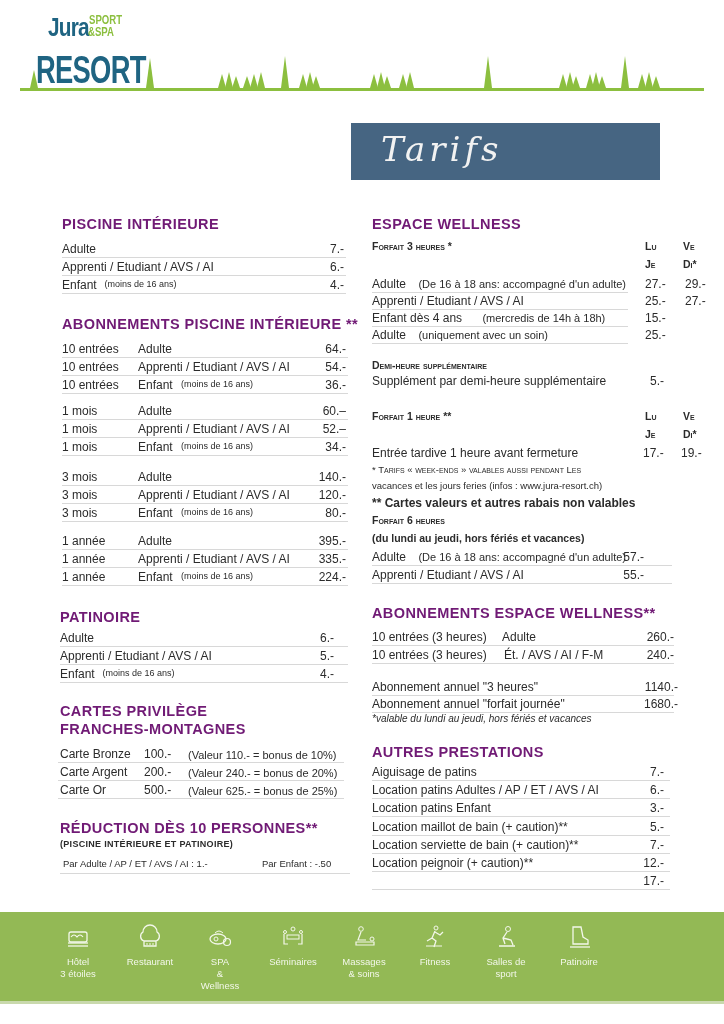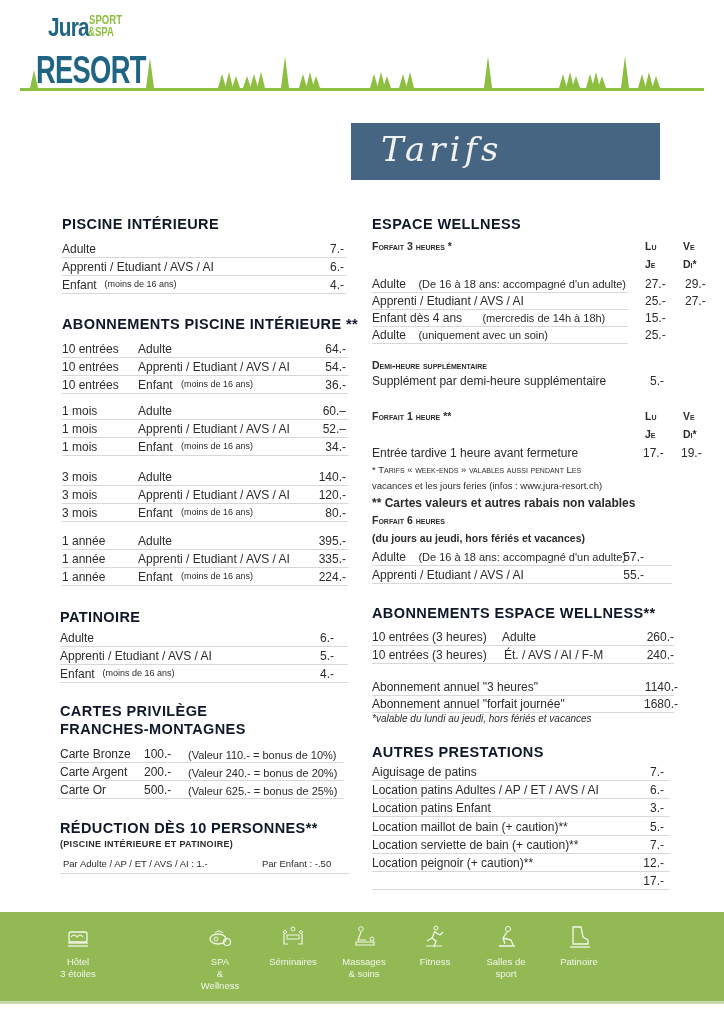--- a/index.html
+++ b/index.html
@@ -12,21 +12,21 @@
   .logo .jura { position: absolute; left: 12px; top: 0; font-family: "Liberation Sans", sans-serif; font-weight: bold; font-size: 26px; color: #1f6482; letter-spacing: -1px; line-height: 26px; transform: scaleX(0.8); transform-origin: left; }
   .logo .sport { position: absolute; left: 53px; top: 1px; font-size: 12px; color: #8cbf3f; font-weight: bold; line-height: 11px; transform: scaleX(0.8); transform-origin: left; }
   .logo .spa { position: absolute; left: 52px; top: 13px; font-size: 12px; color: #8cbf3f; font-weight: bold; line-height: 11px; transform: scaleX(0.8); transform-origin: left; }
   .logo .resort { position: absolute; left: 0; top: 38px; font-weight: bold; font-size: 38px; color: #1f6482; line-height: 36px; transform: scaleX(0.72); transform-origin: left; letter-spacing: -1px; }
   .treeline { position: absolute; left: 0; top: 0; width: 724px; height: 100px; }
 
   .title-box { position: absolute; left: 351px; top: 123px; width: 309px; height: 57px; background: #466582; }
   .title-box span { position: absolute; left: 30px; top: 6px; font-family: "DejaVu Serif", serif; font-style: italic; font-size: 34px; color: #f2f2f2; letter-spacing: 4px; font-weight: normal; }
 
   
-  .sec-title { position: absolute; font-weight: bold; color: #0f172a; font-size: 14.5px; letter-spacing: 0.4px; }
+  .sec-title { position: absolute; font-weight: bold; color: #701a75; font-size: 14.5px; letter-spacing: 0.4px; }
   .row { position: absolute; height: 17px; border-bottom: 1px solid #d8d8d8; font-size: 12px; color: #2b2b2b; white-space: nowrap; }
   .row .lbl { position: absolute; left: 0; top: 1px; }
   .row .sub { position: absolute; top: 2px; }
   .row .price { position: absolute; top: 1px; text-align: right; }
   .small { font-size: 9px; }
   .tiny { font-size: 11px; }
   .sc-head { position: absolute; font-weight: bold; font-size: 10.5px; color: #2b2b2b; font-variant: small-caps; }
   .plain { position: absolute; font-size: 12px; white-space: nowrap; }
 
   
@@ -253,21 +253,21 @@
 <div class="sc-head" style="left:645px; top:428px;">Je</div>
 <div class="sc-head" style="left:683px; top:428px;">Di*</div>
 <div class="plain" style="left:372px; top:446px;">Entrée tardive 1 heure avant fermeture</div>
 <div class="plain" style="left:643px; top:446px;">17.-</div>
 <div class="plain" style="left:681px; top:446px;">19.-</div>
 
 <div class="plain" style="left:372px; top:464px; font-size:9.5px; font-variant:small-caps;">* Tarifs « week-ends » valables aussi pendant Les</div>
 <div class="plain" style="left:372px; top:480px; font-size:9.5px;">vacances et les jours feries (infos : www.jura-resort.ch)</div>
 <div class="plain" style="left:372px; top:496px; font-weight:bold; font-size:12px;">** Cartes valeurs et autres rabais non valables</div>
 <div class="sc-head" style="left:372px; top:514px;">Forfait 6 heures</div>
-<div class="plain" style="left:372px; top:532px; font-weight:bold; font-size:10.5px;">(du jours au jeudi, hors fériés et vacances)</div>
+<div class="plain" style="left:372px; top:532px; font-weight:bold; font-size:10.5px;">(du lundi au jeudi, hors fériés et vacances)</div>
 <div id="forfait6-rows">
     <div class="row" style="left:372px; top:549px; width:300px;">
       <span class="lbl">Adulte</span>
       <span class="sub tiny" style="left: 46.4px;">(De 16 à 18 ans: accompagné d'un adulte)</span>
       <span class="price" style="right:28px;">57.-</span>
     </div>
     <div class="row" style="left:372px; top:567px; width:300px;">
       <span class="lbl">Apprenti / Etudiant / AVS / AI</span>
       <span class="price" style="right:28px;text-align:center;">55.-</span>
     </div>
@@ -331,20 +331,29 @@
     <div class="f-item" style="left:43px;">
       <svg width="28" height="26" viewBox="0 0 26 26">
         <rect x="4" y="8" width="18" height="10" rx="2" fill="none" stroke="#f3f7ea" stroke-width="1.3"></rect>
         <path d="M6 13 q3-4 6 0 q3-4 6 0" fill="none" stroke="#f3f7ea" stroke-width="1.2"></path>
         <line x1="3" y1="19" x2="23" y2="19" stroke="#f3f7ea" stroke-width="1.3"></line>
         <line x1="3" y1="22" x2="23" y2="22" stroke="#f3f7ea" stroke-width="1.3"></line>
       </svg>
       <div>Hôtel</div>
       <div>3 étoiles</div>
     </div>
+    <div class="f-item" style="left:115px;">
+      <svg width="28" height="26" viewBox="0 0 26 26">
+        <path d="M7 17 v5 h12 v-5 M7 17 a5 5 0 0 1 -1-9 a6 6 0 0 1 14 0 a5 5 0 0 1 -1 9 z" fill="none" stroke="#f3f7ea" stroke-width="1.3"></path>
+        <line x1="10" y1="19" x2="10" y2="21" stroke="#f3f7ea"></line>
+        <line x1="13" y1="19" x2="13" y2="21" stroke="#f3f7ea"></line>
+        <line x1="16" y1="19" x2="16" y2="21" stroke="#f3f7ea"></line>
+      </svg>
+      <div>Restaurant</div>
+    </div>
     <div class="f-item" style="left:185px;">
       <svg width="28" height="26" viewBox="0 0 26 26">
         <ellipse cx="11" cy="15" rx="8" ry="5" fill="none" stroke="#f3f7ea" stroke-width="1.3"></ellipse>
         <circle cx="9" cy="15" r="2" fill="none" stroke="#f3f7ea"></circle>
         <circle cx="20" cy="18" r="3.5" fill="none" stroke="#f3f7ea" stroke-width="1.2"></circle>
         <path d="M8 9 q4-4 8 0" fill="none" stroke="#f3f7ea"></path>
       </svg>
       <div>SPA</div>
       <div>&amp;</div>
       <div>Wellness</div>

